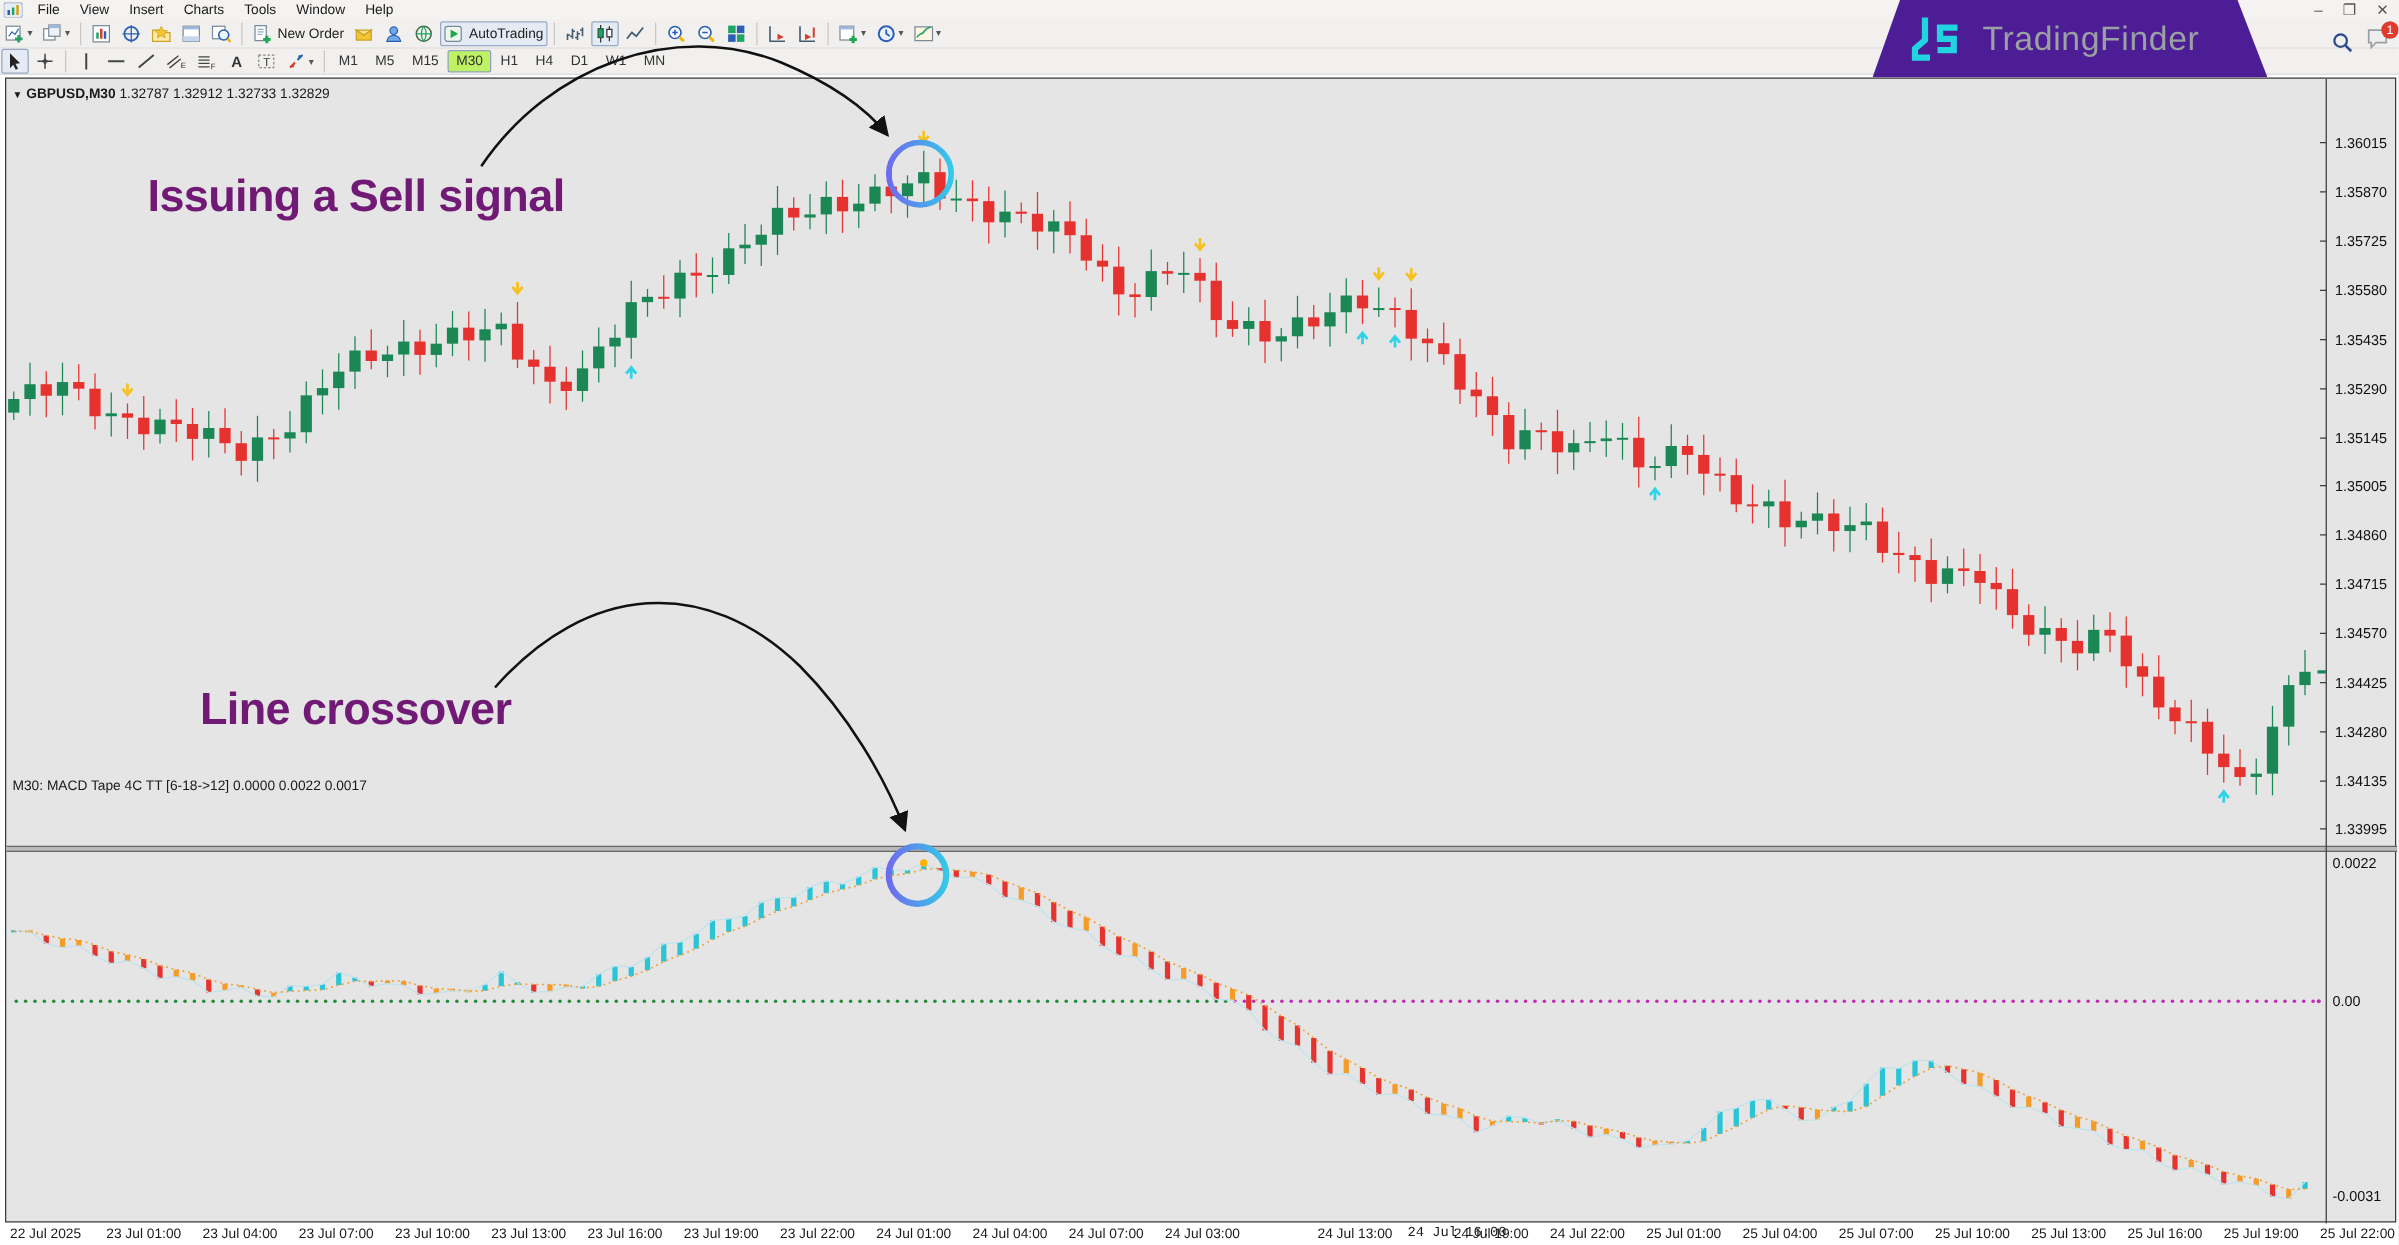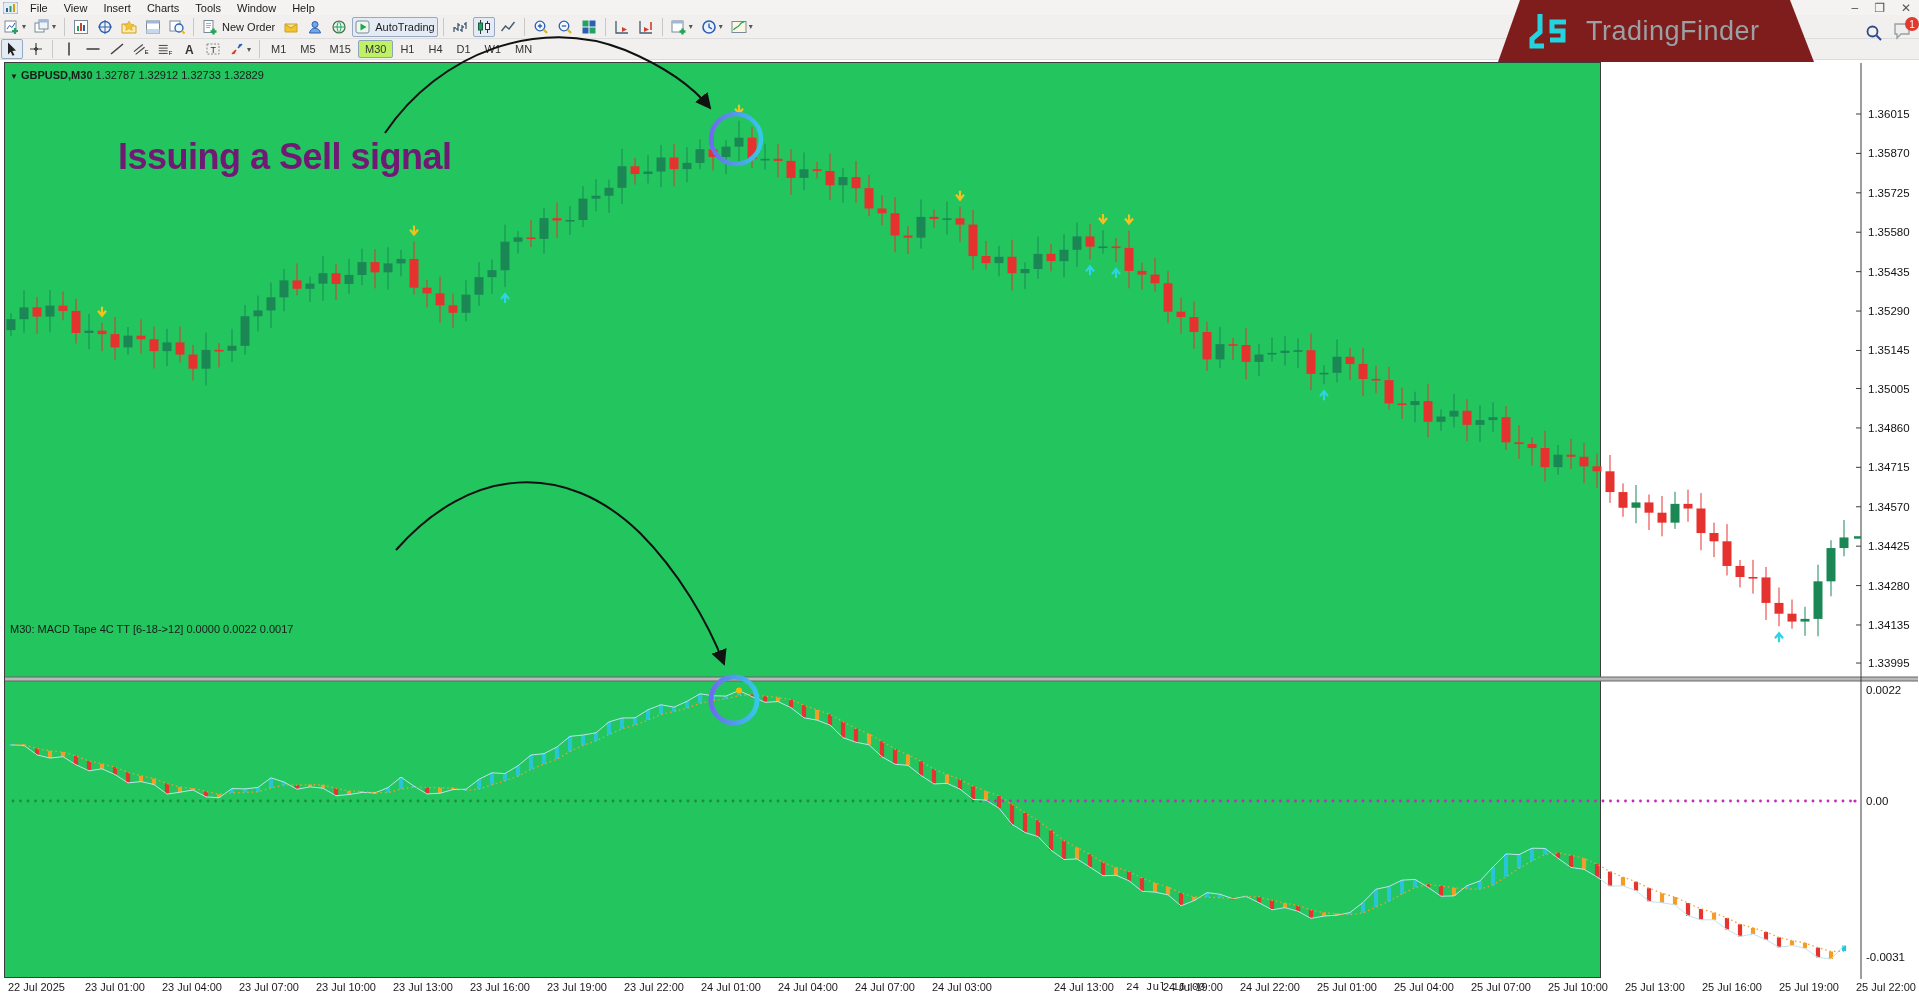--- a/index.html
+++ b/index.html
@@ -26,28 +26,28 @@
   .tsep { width:1px; height:18px; background:#c9c8c6; margin:0 4px; }
   .tf { font-size:11px; color:#333; padding:2px 6px; border:1px solid transparent; border-radius:2px; }
   .tf.active { border-color:#8fa3bd; background:#bef264; }
 
   #win-controls { position:absolute; top:1px; right:8px; display:flex; gap:16px;
                   font-size:12px; color:#555; z-index:80; }
   #win-controls span { cursor:default; }
 
   
   #watermark { position:absolute; left:1498px; top:0; width:316px; height:62px; z-index:40;
-               background:#7f1d1d; clip-path:polygon(22px 0, 292px 0, 316px 62px, 0 62px);
+               background:#4c1d95; clip-path:polygon(22px 0, 292px 0, 316px 62px, 0 62px);
                display:flex; align-items:center; box-shadow:0 2px 4px rgba(0,0,0,.12); }
   #brand-text { font-size:27px; color:#9aa0a3; letter-spacing:.5px; margin-left:8px; }
   #top-icons { position:absolute; top:22px; right:6px; z-index:45; display:flex; gap:10px; align-items:center; }
 
   
-  #workspace { position:absolute; left:4px; top:62px; width:1597px; height:916px;
-               border:1px solid #3c3c3c; background:#22c55e; }
+  #workspace { position:absolute; left:4px; top:62px; width:1913px; height:916px;
+               border:1px solid #3c3c3c; background:#e5e5e5; }
   #symbol-line { position:absolute; left:5px; top:6px; font-size:11px; color:#1a1a1a; z-index:5; }
   #symbol-line b { font-weight:bold; }
   #macd-line { position:absolute; left:5px; top:560px; font-size:11px; color:#1a1a1a; z-index:5; }
   #chart-svg { position:absolute; left:0; top:0; }
 
   #timebar { position:absolute; left:4px; top:979px; width:1913px; height:17px; background:#fff; }
   .tlabel { position:absolute; top:2px; font-size:11px; color:#1a1a1a; white-space:nowrap; }
 
   
   .callout { position:absolute; font-size:36px; font-weight:bold; color:#701a75;
@@ -1108,20 +1108,21 @@
       <div class="tlabel" style="left: 1390px;">25 Jul 04:00</div>
       <div class="tlabel" style="left: 1467px;">25 Jul 07:00</div>
       <div class="tlabel" style="left: 1544px;">25 Jul 10:00</div>
       <div class="tlabel" style="left: 1621px;">25 Jul 13:00</div>
       <div class="tlabel" style="left: 1698px;">25 Jul 16:00</div>
       <div class="tlabel" style="left: 1775px;">25 Jul 19:00</div>
       <div class="tlabel" style="left: 1852px;">25 Jul 22:00</div>
     </div>
 
   <div id="callout-sell" class="callout">Issuing a Sell signal</div>
+  <div id="callout-cross" class="callout">Line crossover</div>
 
   <svg id="overlay" width="1919" height="996">
     <defs>
       <linearGradient id="circ-grad" x1="0" y1="0" x2="1" y2="0">
         <stop offset="0" stop-color="#6f6bee"></stop>
           <stop offset="1" stop-color="#35c8e8"></stop>
       </linearGradient>
       <marker id="ah" markerWidth="10" markerHeight="10" refX="7" refY="4" orient="auto">
         <path d="M0 0L8 4L0 8z" fill="#111"></path>
       </marker>

